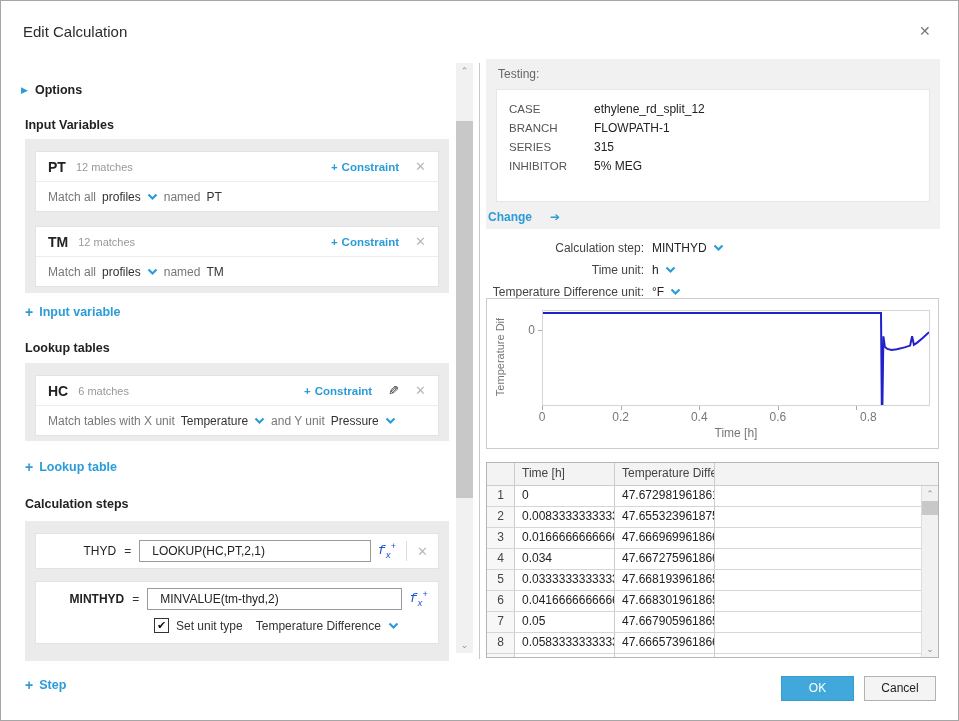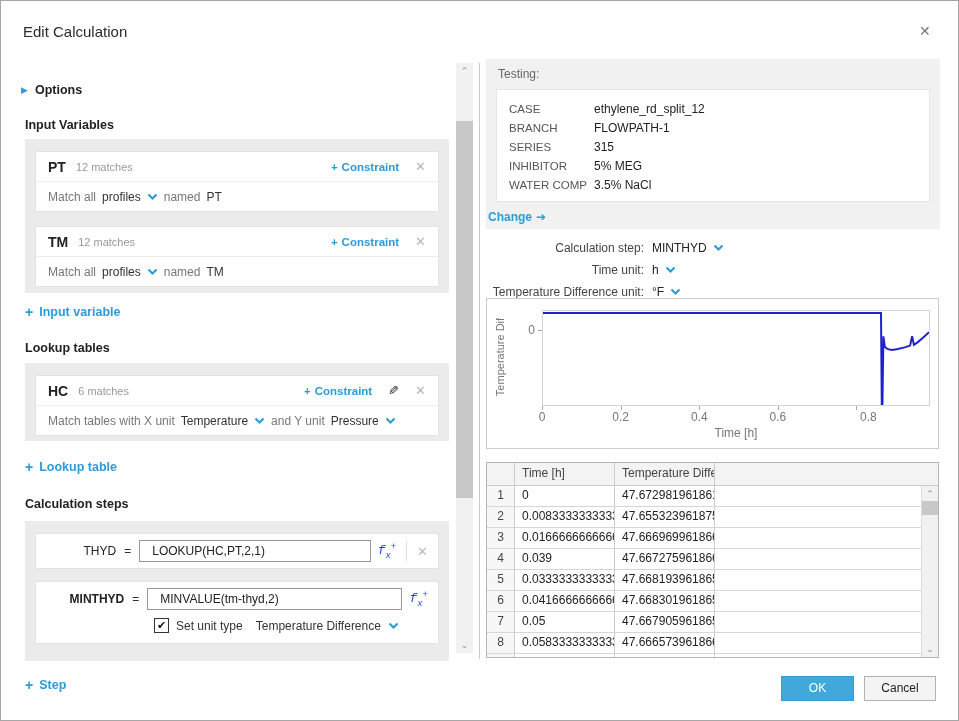--- a/index.html
+++ b/index.html
@@ -45,21 +45,21 @@
   .sc-arrow{position:absolute;left:0;width:17px;height:16px;color:#8f8f8f;font-size:9px;text-align:center;line-height:16px;cursor:pointer;}
   .lscroll .thumb{position:absolute;left:0;top:58px;width:17px;height:377px;background:#c8c8c8;cursor:pointer;}
   .vdivider{position:absolute;left:478px;top:62px;width:1px;height:596px;background:#c9c9c9;}
   
   .testing{position:absolute;left:485px;top:58px;width:454px;height:170px;background:#f1f1f1;box-sizing:border-box;}
   .testing-lbl{position:absolute;left:12px;top:8px;color:#666;}
   .info-box{position:absolute;left:10px;top:30px;width:434px;height:113px;background:#fff;border:1px solid #e6e6e6;box-sizing:border-box;padding:9px 0 0 12px;}
   .info-row{display:flex;height:19px;align-items:center;}
   .info-label{width:85px;color:#555;font-size:11.5px;}
   .info-value{color:#222;}
-  .change-link{position:absolute;left:487px;top:209px;display:flex;gap:4px;align-items:center;font-size:12px;}
+  .change-link{position:absolute;left:487px;top:209px;display:flex;gap:18px;align-items:center;font-size:12px;}
   .dd-row{position:absolute;display:flex;align-items:center;}
   .dd-label{width:158px;text-align:right;color:#444;}
   .dd-value{margin-left:8px;color:#222;display:flex;align-items:center;gap:6px;cursor:pointer;}
   
   .chart{position:absolute;left:485px;top:297px;width:453px;height:151px;border:1px solid #ccc;background:#fff;box-sizing:border-box;}
   .plot{position:absolute;left:55px;top:11px;width:388px;height:96px;border:1px solid #d5d5d5;box-sizing:border-box;}
   .plot svg{position:absolute;left:0;top:0;overflow:hidden;}
   .xtick{position:absolute;top:111px;transform:translateX(-50%);color:#777;font-size:12px;}
   .xtickmark{position:absolute;top:107px;width:1px;height:4px;background:#aaa;}
   .ytick{position:absolute;left:28px;width:20px;text-align:right;transform:translateY(-50%);color:#777;font-size:12px;}
@@ -238,24 +238,20 @@
   <div class="info-row">
     <span class="info-label">SERIES</span>
     <span class="info-value">315</span>
   </div>
 
   <div class="info-row">
     <span class="info-label">INHIBITOR</span>
     <span class="info-value">5% MEG</span>
   </div>
 
-  <div class="info-row">
-    <span class="info-label">WATER COMP</span>
-    <span class="info-value">3.5% NaCl</span>
-  </div>
 </div>
   </div>
   <div class="change-link link">
     <span>Change</span>
     <span>➔</span>
   </div>
 
   <div class="dd-row" style="left:485px;top:240px">
     <div class="dd-label">Calculation step:</div>
     <div class="dd-value">
@@ -332,21 +328,21 @@
 
   <div class="trow">
     <div class="tc tc-num">3</div>
     <div class="tc tc-time">0.0166666666666</div>
     <div class="tc tc-val">47.666969961866</div>
     <div class="tc tc-rest"></div>
   </div>
 
   <div class="trow">
     <div class="tc tc-num">4</div>
-    <div class="tc tc-time">0.039</div>
+    <div class="tc tc-time">0.034</div>
     <div class="tc tc-val">47.667275961866</div>
     <div class="tc tc-rest"></div>
   </div>
 
   <div class="trow">
     <div class="tc tc-num">5</div>
     <div class="tc tc-time">0.0333333333333</div>
     <div class="tc tc-val">47.668193961865</div>
     <div class="tc tc-rest"></div>
   </div>

